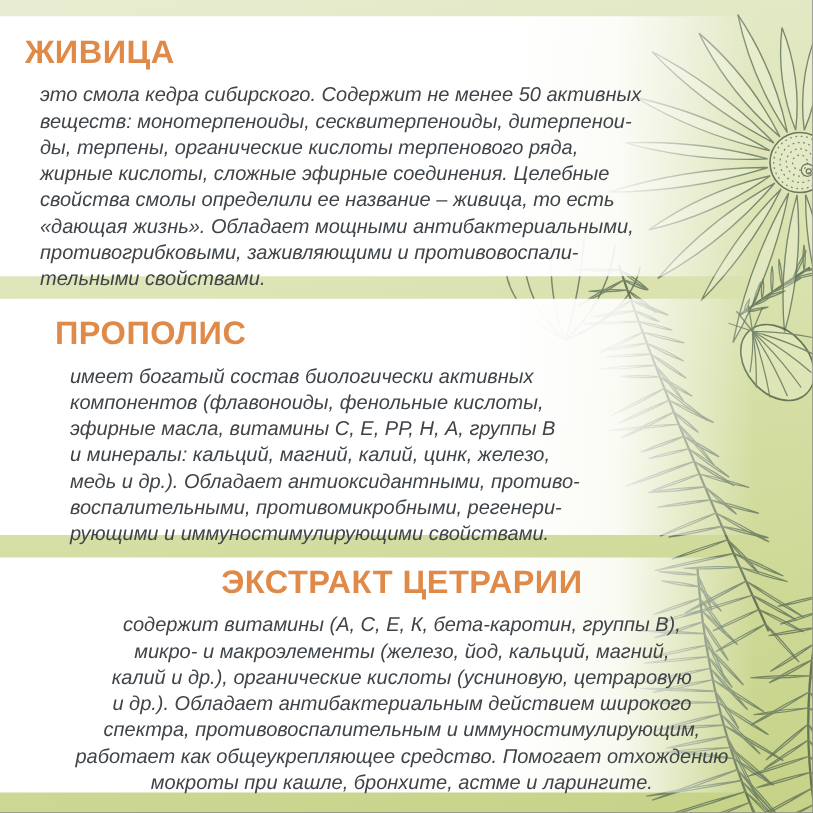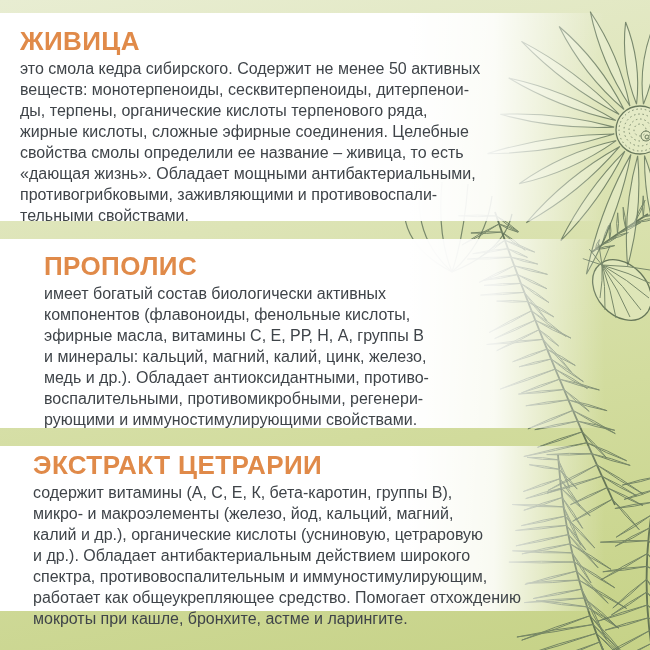--- a/index.html
+++ b/index.html
@@ -11,26 +11,26 @@
   svg.art{position:absolute;left:0;top:0;width:650px;height:650px;}
   .panel{
     position:absolute;left:0;width:650px;box-sizing:border-box;
     background:linear-gradient(to right,#ffffff 0%,#ffffff 63%,rgba(255,255,255,.88) 76%,rgba(255,255,255,0) 93%);
   }
   .panel h2{
     margin:0 0 4px 0;font-size:26px;line-height:26px;font-weight:700;
     color:#e08a49;letter-spacing:.4px;font-family:"Liberation Sans",sans-serif;
   }
   .panel p{
-    margin:0;font-size:16px;line-height:21px;font-weight:500;color:#3f4449;
-    white-space:pre-line;font-family:"Liberation Sans",sans-serif;
+    margin:12px;font-size:16px;line-height:21px;font-weight:500;color:#3f4449;
+    white-space:pre-line;font-family:"Liberation Sans",sans-serif;font-style:italic;
   }
   #panel-1{top:13px;height:208px;padding:15px 40px 0 20px;}
   #panel-2{top:239px;height:189px;padding:14px 40px 0 44px;}
-  #panel-3{top:446px;height:165px;padding:6px 40px 0 33px;}
+  #panel-3{top:446px;height:188px;padding:6px 40px 0 33px;text-align:center;}
 </style>
 </head>
 <body>
 
 <div class="poster">
 
   <svg id="art" class="art" viewBox="0 0 650 650">
       <g opacity="0.82">
         <path d="M495,212 Q535,330 615,505" fill="none" stroke="#4f6149" stroke-width="1.8"></path>
         <path d="M496.3,215.9 Q477.4,214.2 458.5,215.8 Q477.4,217.6 496.3,215.9" fill="none" stroke="#63755c" stroke-width="1"></path>

